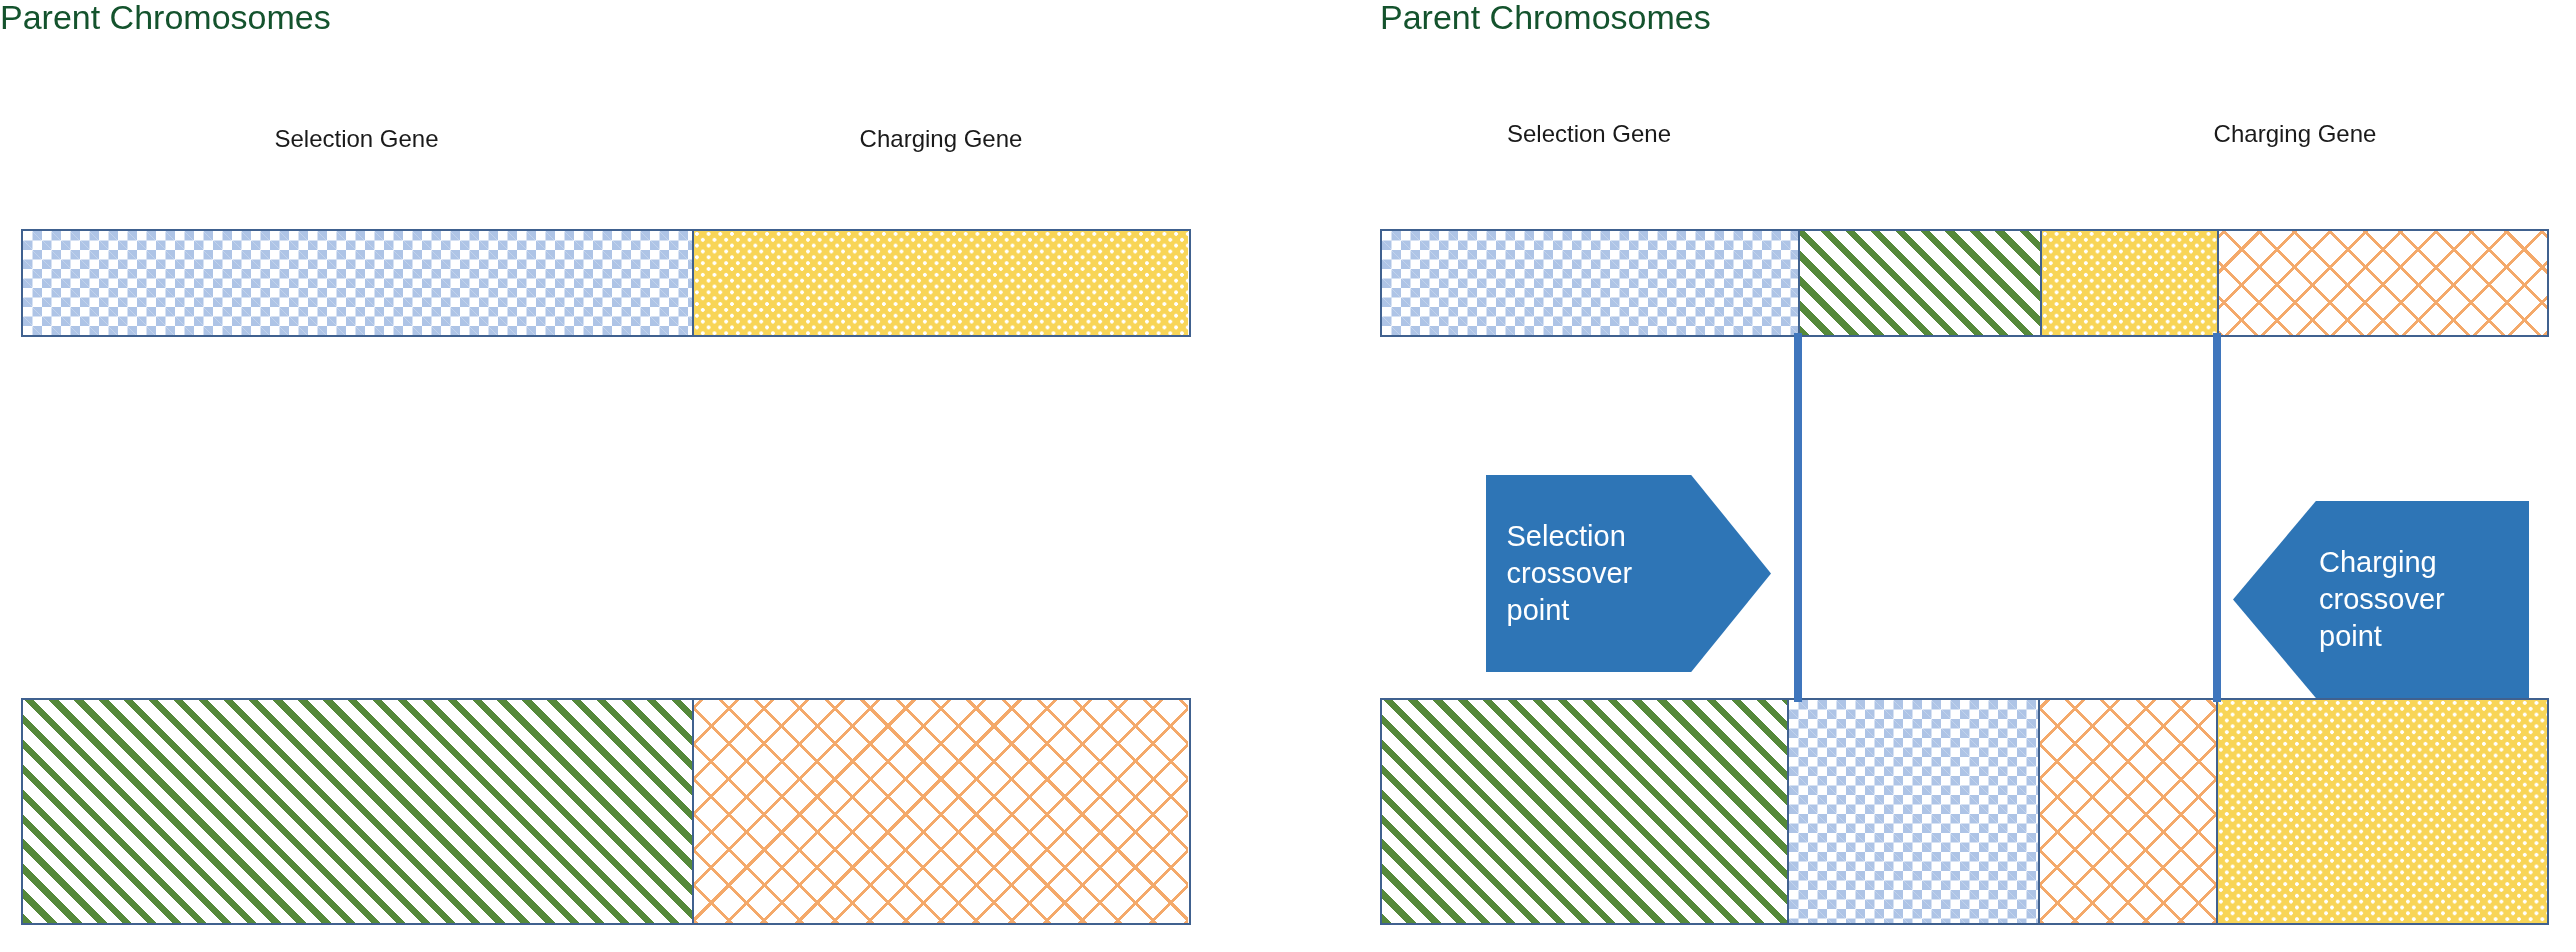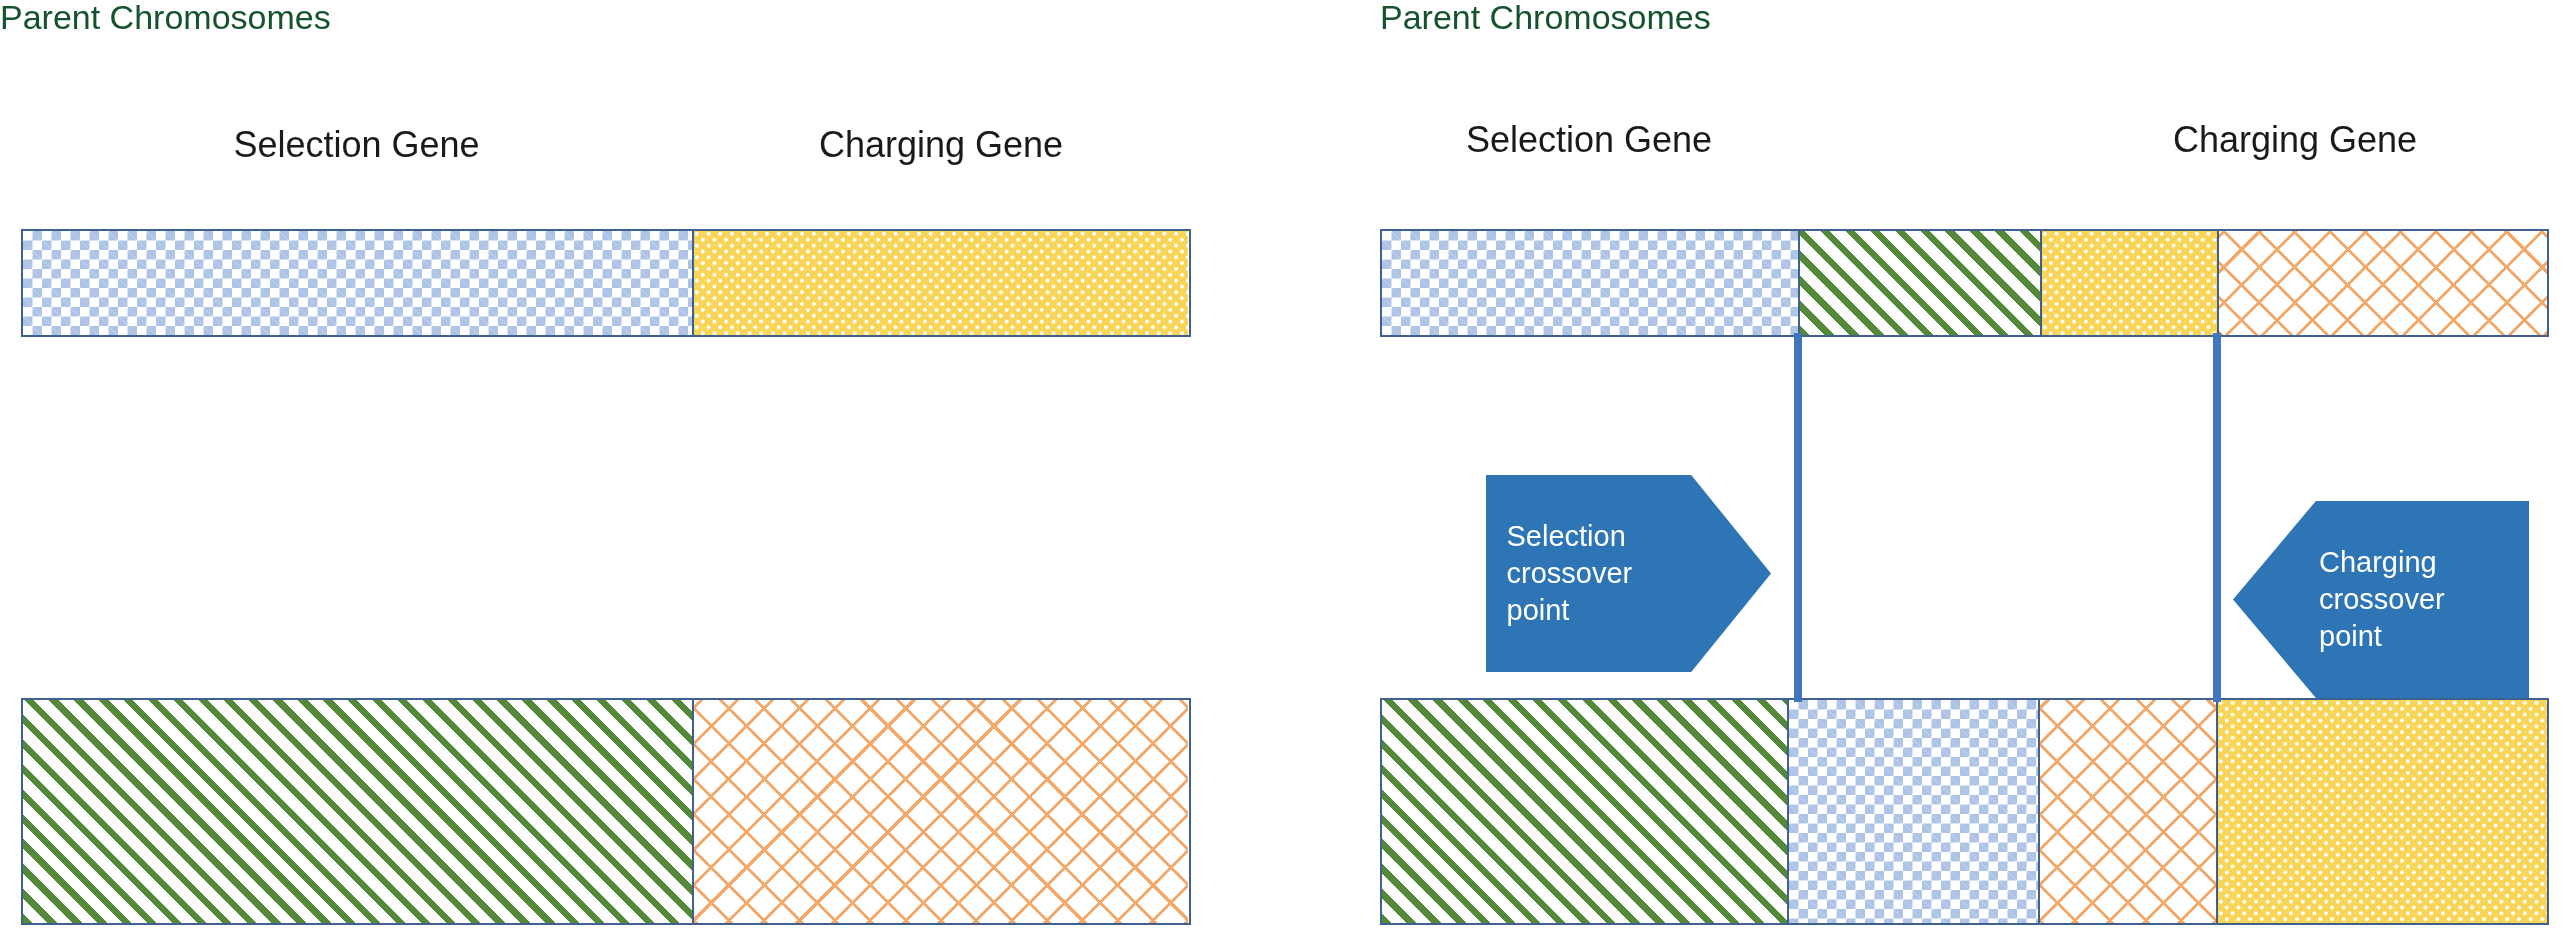--- a/index.html
+++ b/index.html
@@ -10,21 +10,21 @@
   }
   .canvas{position:absolute;inset:0;}
 
   
   .panel-title{
     position:absolute;text-align:left;font-weight:normal;
     color:#14532d;font-size:34px;line-height:1.05;white-space:nowrap;
   }
   .gene-label{
     position:absolute;text-align:center;font-weight:normal;
-    color:#1a1a1a;font-size:36px;line-height:1.05;white-space:nowrap;
+    color:#1a1a1a;font-size:24px;line-height:1.05;white-space:nowrap;
   }
 
   
   .chromo{
     position:absolute;display:flex;box-sizing:border-box;
     border:2.2px solid #40618f;background:#ffffff;
   }
   .seg{position:relative;height:100%;box-sizing:border-box;}
   .seg + .seg{border-left:2.2px solid #40618f;}
 

